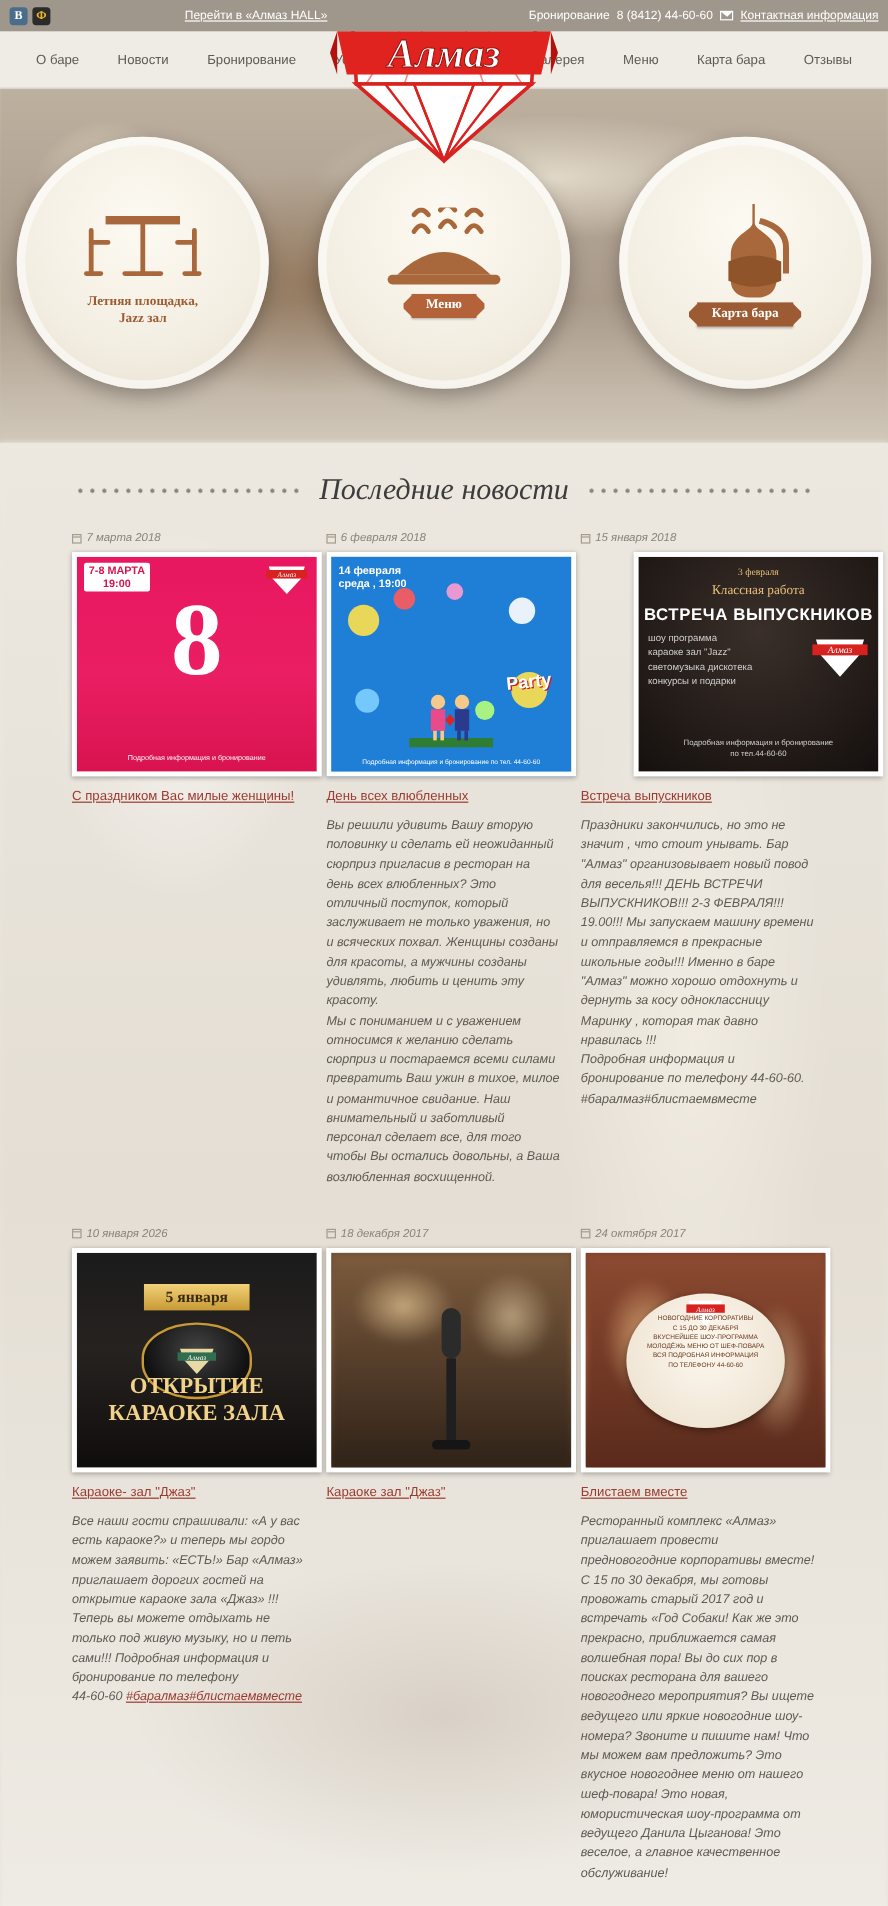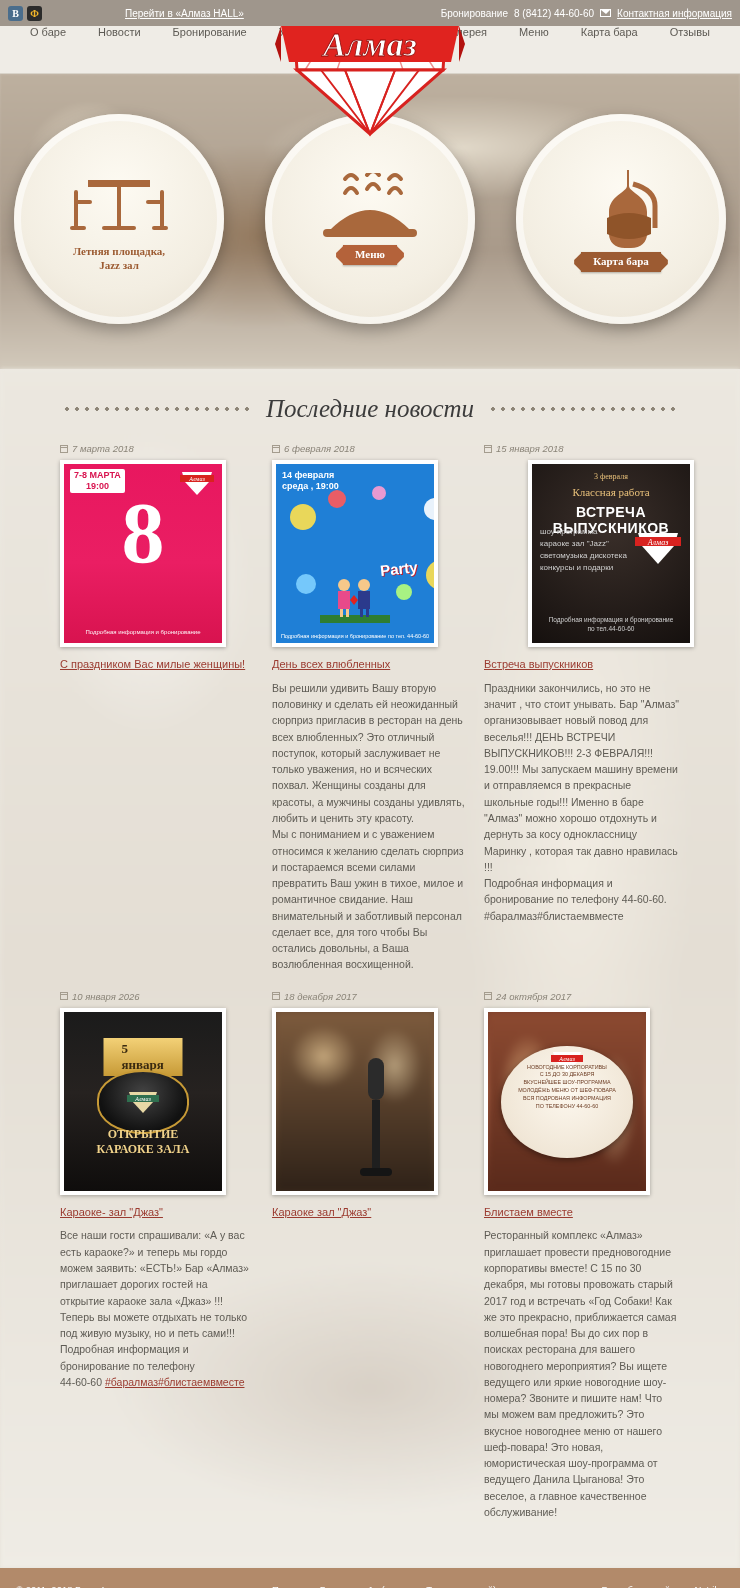--- a/index.html
+++ b/index.html
@@ -30,34 +30,34 @@
     border-radius: 3px;
     background: #4a6d8c;
     color:#fff;
     font-size: 10px;
     font-weight: bold;
     display:flex; align-items:center; justify-content:center;
     margin-right: 4px;
     font-family: "Liberation Serif", serif;
   }
   .soc.ok { background:#2b2b2b; color:#f1b52a; }
-  .topbar .mid { flex: 0 0 auto; margin-left: 79px; }
+  .topbar .mid { flex: 0 0 auto; margin-left: 108px; }
   .topbar a { color:#fff; text-decoration: underline; }
   .topbar .right { margin-left: auto; display:flex; align-items:center; gap:6px; }
   .topbar .phone { color:#fff; }
   .mail-ico { display:inline-block; width:11px; height:8px; border:1px solid #fff; position:relative; }
   .mail-ico:after{ content:""; position:absolute; left:0; top:0; width:0;height:0;
     border-left:5px solid transparent;border-right:4px solid transparent;border-top:4px solid #fff; }
 
   
   .navbar {
     height: 48px;
     background: #efece6;
     border-bottom: 1px solid #d8d3c9;
-    display:flex; align-items:flex-start;
+    display:flex; align-items:center;
     position: relative;
     z-index: 30;
   }
   .nav-group { display:flex; align-items:center; }
   .nav-left { padding-left: 14px; }
   .nav-right { margin-left: auto; padding-right: 14px; }
   .nav-item {
     font-size: 11px;
     color: #5d5a54;
     padding: 0 16px;
@@ -143,44 +143,44 @@
     background-image: radial-gradient(circle, #8d8577 1.6px, rgba(0,0,0,0) 1.8px);
     background-size: 10px 4px; background-repeat: repeat-x; background-position: center; }
   .section-title {
     font-family: "Liberation Serif", serif;
     font-style: italic;
     font-size: 25px;
     color: #3c3c3c;
     white-space: nowrap;
   }
 
-  .news-grid { display:flex; flex-wrap:wrap; gap: 0 17px; margin-top: 20px; }
+  .news-grid { display:flex; flex-wrap:wrap; gap: 16px 17px; margin-top: 20px; }
   .news-item { width: 195px; margin-bottom: 18px; }
   .news-date { font-size: 9.5px; color:#8a8478; font-style: italic; margin-bottom: 6px;
     display:flex; align-items:center; gap:4px; }
   .cal-ico { width:8px;height:8px;border:1px solid #a49c8e; position:relative; display:inline-block; }
   .cal-ico:before{content:"";position:absolute;left:0;right:0;top:1px;height:1px;background:#a49c8e;}
   .thumb {
-    width: 166px; height: 187px;
+    width: 208px; height: 187px;
     border: 4px solid #fff;
     box-shadow: 0 1px 4px rgba(0,0,0,.3);
     overflow:hidden;
     position:relative;
     cursor:pointer;
     padding-left:12px;
   }
   .news-title {
     display:block;
     margin-top: 10px;
     color:#9b3b30;
     font-size: 11px;
     text-decoration: underline;
     line-height: 1.35;
   }
-  .news-text { margin-top: 8px; font-size: 10.5px; line-height: 1.55; color:#5e5b54; }
+  .news-text { margin-top: 8px; font-size: 10.5px; line-height: 1.55; color:#5e5b54;font-style:italic; }
   .news-text a { color:#9b3b30; }
 
   
   .t8 {
     background: linear-gradient(180deg,#e8175f 0%, #ea1e63 55%, #d8134f 100%);
     color:#fff; position:relative;
   }
   .t8 .hdr { position:absolute; left:6px; top:5px; background:#fff; color:#d8134f;
     font-weight:bold; font-size:9px; padding:1px 4px; border-radius:2px; line-height:1.2; text-align:center;}
   .t8 .big { position:absolute; left:0; right:0; top:26px; text-align:center;
@@ -211,21 +211,21 @@
   .tgold { background: linear-gradient(180deg,#1b1b1b 0%, #262220 45%, #0f0d0c 100%); position:relative; }
   .tgold .rib { position:absolute; left:50%; top:26px; transform:translateX(-50%);
     background: linear-gradient(180deg,#f3d177,#c79a36); color:#3a2a10; font-weight:bold;
     font-family:"Liberation Serif",serif; font-size:13px; padding:3px 18px; }
   .tgold .disc { position:absolute; left:50%; top:58px; transform:translateX(-50%);
     width:92px;height:64px;border-radius:50%/46%;
     background: radial-gradient(ellipse at 50% 35%, #444 0%, #111 70%);
     border:2px solid #c79a36; display:flex;align-items:center;justify-content:center;}
   .tgold .open { position:absolute; left:0;right:0; bottom:34px; text-align:center;
     font-family:"Liberation Serif",serif; font-weight:bold; color:#f0d28a; font-size:15px;}
-  .tgold .open span{display:block;font-size:12px;}
+  .tgold .open span{display:block;font-size:19px;}
 
   .tmic { background: linear-gradient(180deg,#6a4a33 0%, #8a6340 40%, #3a2a1c 100%); position:relative; }
   .tmic .blur { position:absolute; inset:0;
     background: radial-gradient(closest-side at 30% 25%, rgba(255,225,170,.6), rgba(255,225,170,0) 70%),
                 radial-gradient(closest-side at 75% 30%, rgba(255,235,190,.5), rgba(255,235,190,0) 70%),
                 linear-gradient(180deg,#7d5b3d,#2f2218);
     filter: blur(3px); }
 
   .tchamp { background: linear-gradient(180deg,#7a3d2a 0%, #b4674a 45%, #5c2a1c 100%); position:relative; }
   .tchamp .blur { position:absolute; inset:0;

